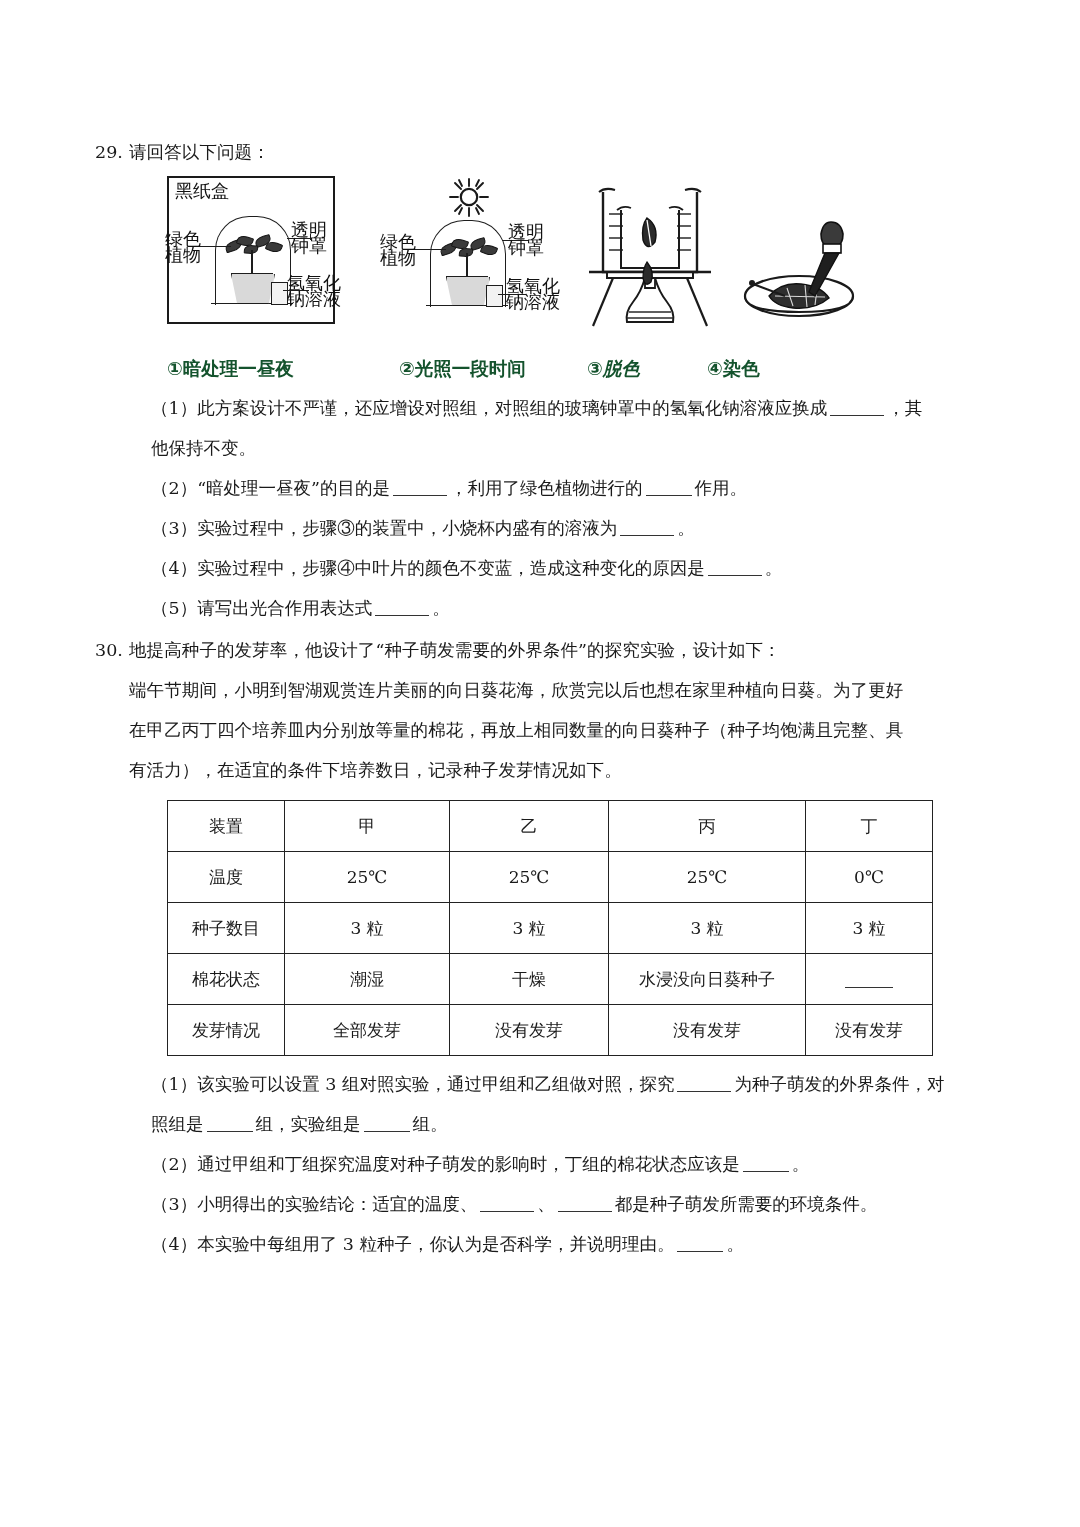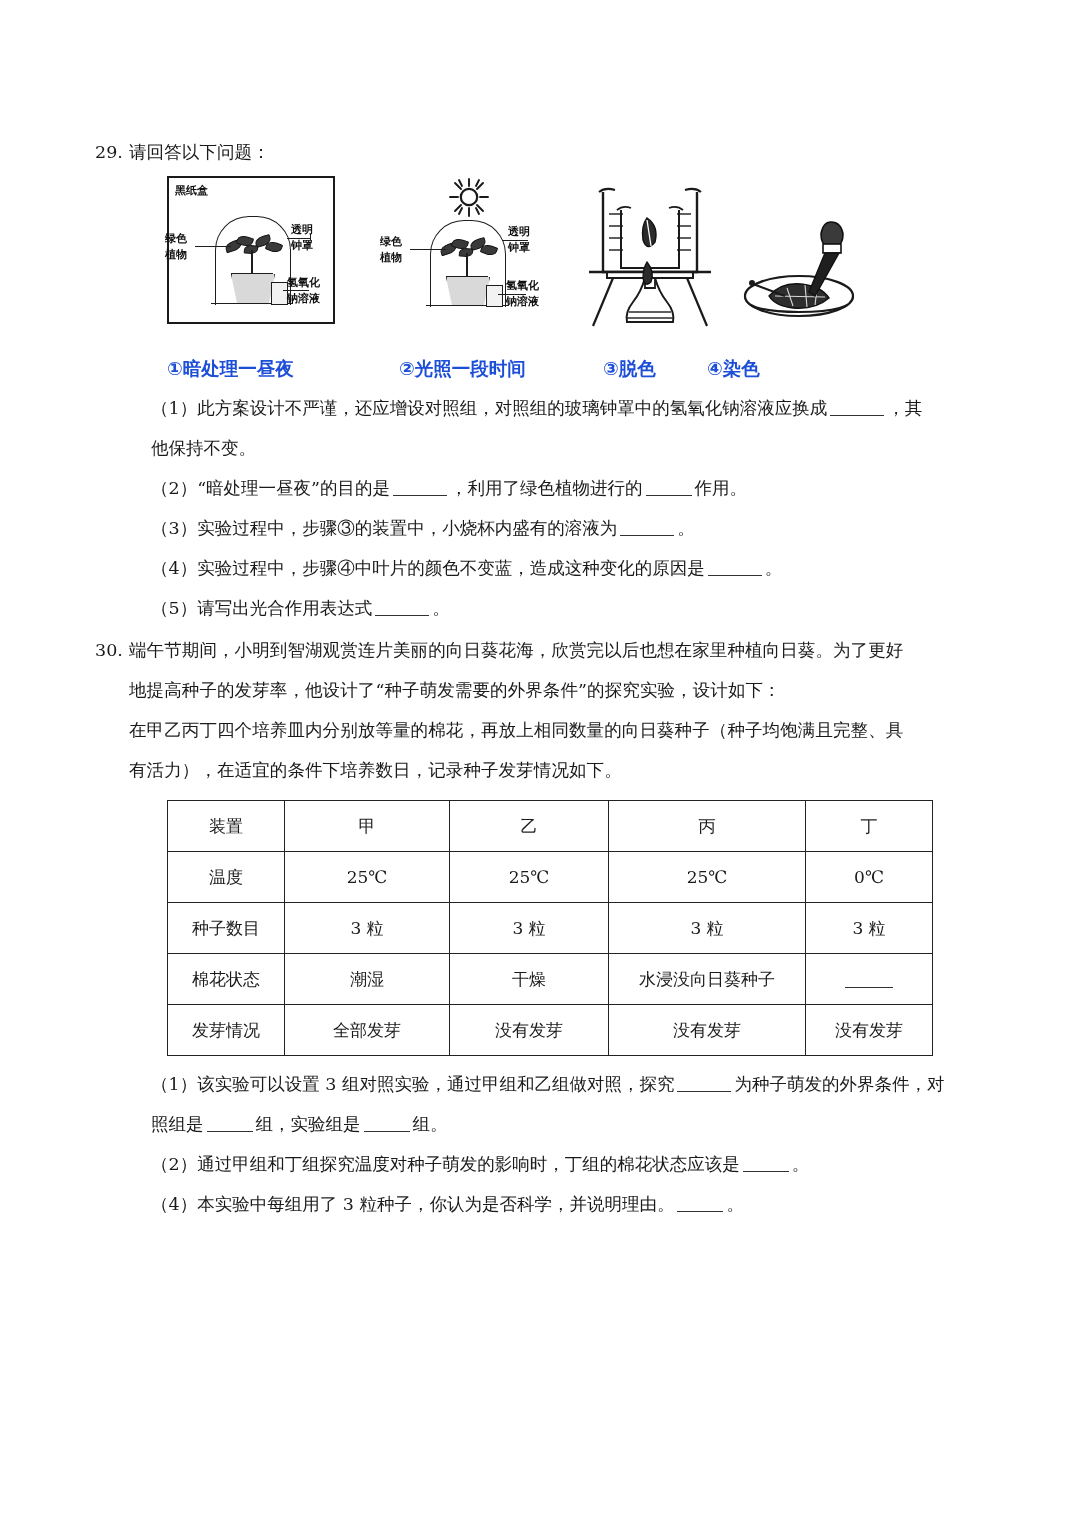--- a/index.html
+++ b/index.html
@@ -85,36 +85,36 @@
     margin-left: 38px;
     height: 32px;
     width: 700px;
   }
   .cap {
     position: absolute;
     font-size: 18.5px;
     font-family: "DejaVu Sans", "Liberation Sans", sans-serif;
     font-weight: 600;
     white-space: nowrap;
-    color: #1d4ed8;
+    color: #14532d;
   }
 
   .darkbox {
     position: absolute;
     left: 0; top: 0;
     width: 168px; height: 148px;
     border: 2.2px solid #1a1a1a;
     box-sizing: border-box;
   }
   .figlabel {
     position: absolute;
-    font-size: 11px;
+    font-size: 18px;
     line-height: 15.5px;
     font-family: "DejaVu Sans", "Liberation Sans", sans-serif;
-    font-weight: 700;
+    font-weight: 400;
     color: #111;
     white-space: nowrap;
   }
   .leader {
     position: absolute;
     height: 0;
     border-top: 1.6px solid #1d1d1d;
   }
   .leader-v {
     position: absolute;
@@ -342,21 +342,21 @@
             <path d="M96 26 Q106 26 108 38 Q108 48 102 50 L92 50 Q86 48 86 38 Q88 26 96 26 Z" fill="#3a3a3a" stroke="#111" stroke-width="1.6"></path>
             <rect x="88" y="48" width="18" height="9" fill="#fff" stroke="#111" stroke-width="1.6"></rect>
             <path d="M90 57 L104 57 L80 100 L74 96 Z" fill="#1f1f1f" stroke="#111" stroke-width="1.4"></path>
           </svg>
         </div>
       </div>
 
       <div class="panel-caption-row">
         <div class="cap" style="left:0px;">①暗处理一昼夜</div>
         <div class="cap" style="left:232px;">②光照一段时间</div>
-        <div class="cap" style="left:436px;">③脱色</div>
+        <div class="cap" style="left:420px;font-style:italic;">③脱色</div>
         <div class="cap" style="left:540px;">④染色</div>
       </div>
 
       <div class="sub-wrap">
         <span>（1）</span><span>此方案设计不严谨，还应增设对照组，对照组的玻璃钟罩中的氢氧化钠溶液应换成</span><span class="blank"></span><span>，其</span>
       </div>
       <div class="sub-wrap">
         <span>他保持不变。</span>
       </div>
 
@@ -375,22 +375,22 @@
       <div class="sub-wrap">
         <span>（5）</span><span>请写出光合作用表达式</span><span class="blank"></span><span>。</span>
       </div>
     </div>
   </div>
 
   <div class="question" style="margin-top:2px;">
     <div class="q-num">30.</div>
     <div class="q-body">
 
+      <div class="para">地提高种子的发芽率，他设计了“种子萌发需要的外界条件”的探究实验，设计如下：</div>
       <div class="para">端午节期间，小明到智湖观赏连片美丽的向日葵花海，欣赏完以后也想在家里种植向日葵。为了更好</div>
-      <div class="para">地提高种子的发芽率，他设计了“种子萌发需要的外界条件”的探究实验，设计如下：</div>
       <div class="para">在甲乙丙丁四个培养皿内分别放等量的棉花，再放上相同数量的向日葵种子（种子均饱满且完整、具</div>
       <div class="para">有活力），在适宜的条件下培养数日，记录种子发芽情况如下。</div>
 
       <table class="datatable">
         <tbody>
           <tr>
             <td class="col-head">装置</td>
             <td class="col-a">甲</td>
             <td class="col-b">乙</td>
             <td class="col-c">丙</td>
@@ -431,20 +431,23 @@
         <span>（1）</span><span>该实验可以设置 3 组对照实验，通过甲组和乙组做对照，探究</span><span class="blank"></span><span>为种子萌发的外界条件，对</span>
       </div>
       <div class="sub-wrap">
         <span>照组是</span><span class="blank sm"></span><span>组，实验组是</span><span class="blank sm"></span><span>组。</span>
       </div>
 
       <div class="sub-wrap">
         <span>（2）</span><span>通过甲组和丁组探究温度对种子萌发的影响时，丁组的棉花状态应该是</span><span class="blank sm"></span><span>。</span>
       </div>
 
+      <div class="sub-wrap">
+        <span>（3）</span><span>小明得出的实验结论：适宜的温度、</span><span class="blank"></span><span>、</span><span class="blank"></span><span>都是种子萌发所需要的环境条件。</span>
+      </div>
 
       <div class="sub-wrap">
         <span>（4）</span><span>本实验中每组用了 3 粒种子，你认为是否科学，并说明理由。</span><span class="blank sm"></span><span>。</span>
       </div>
 
 
     </div>
   </div>
 
  </div>

